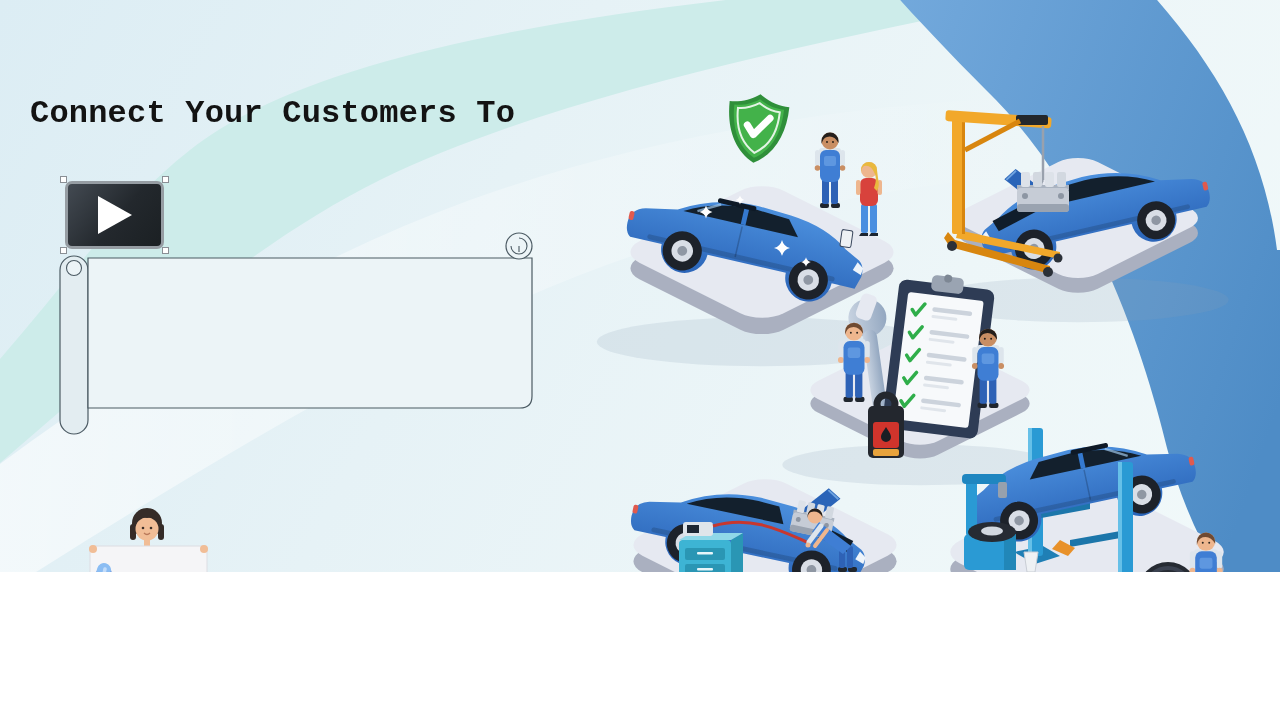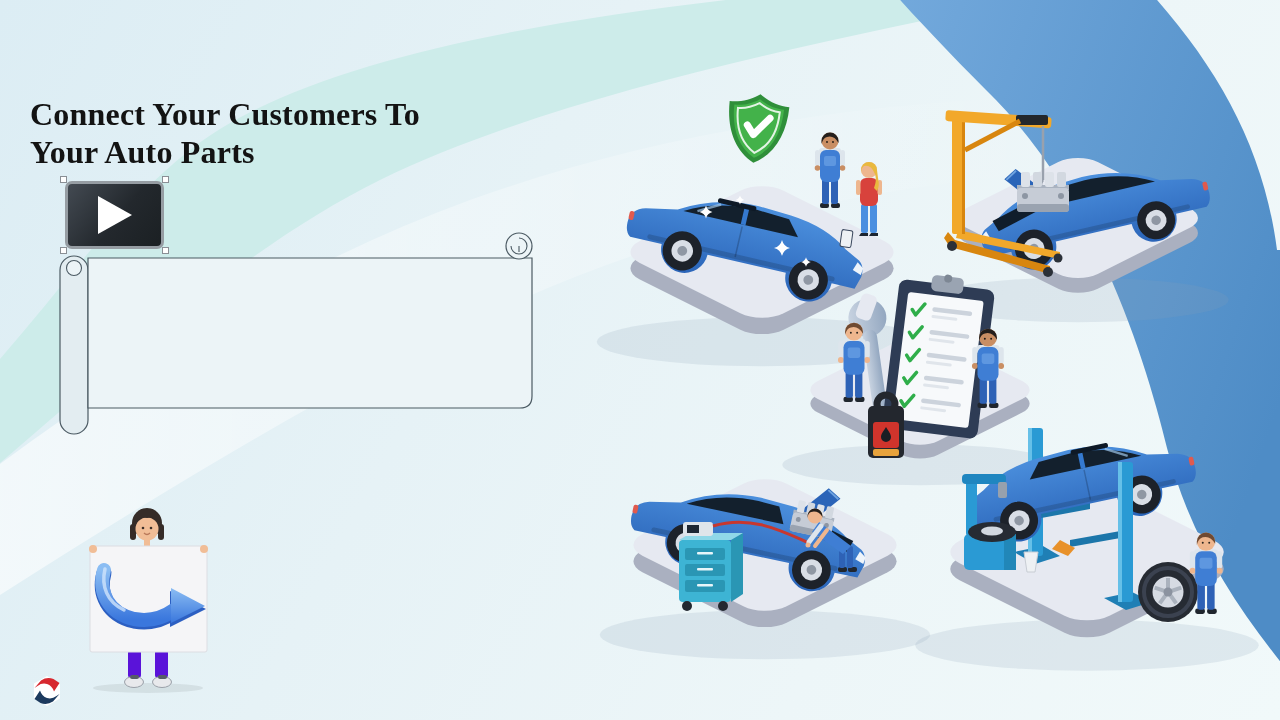--- a/index.html
+++ b/index.html
@@ -1,18 +1,18 @@
 <!DOCTYPE html>
 <html style="--background-top: #dcedf4; --background-bottom: #f1f9fa; --accent-teal: #cdecea; --ribbon-blue: #5f9bd2; --platform-top: #e6e9f1; --platform-side: #aab0c0; --car-blue: #3579cf; --shield-green: #43b24a; --check-green: #2fae4a; --hoist-yellow: #f2a82a; --cart-teal: #3db4d4; --lift-blue: #2a9ad4; --skin: #eeb68e; --overalls-blue: #3f7ed4; --logo-red: #d7282f; --logo-navy: #1c3a5e; --arrow-blue: #3a77dd; --pants-purple: #5a13d9; --title-text: #131313; --body-text: #1d2d38;"><head>
 <meta charset="utf-8">
 <style>
   html,body{margin:0;padding:0;}
-  .slide{position:relative;width:1280px;height:720px;overflow:hidden;
+  .slide{position:relative;width:1280px;height:572px;overflow:hidden;
     background:linear-gradient(118deg,var(--background-top,#dcedf4) 0%,#e6f2f6 38%,#edf6f8 70%,var(--background-bottom,#f1f9fa) 100%);
-    font-family:Liberation Serif, serif;}
+    font-family:Liberation Mono, monospace;}
   .bg-svg{position:absolute;left:0;top:0;width:1280px;height:720px;}
   .title{position:absolute;left:30px;top:95px;font-size:32px;line-height:1.19;font-weight:600;
     color:var(--title-text,#131313);letter-spacing:.2px;}
   .desc{position:absolute;left:99px;top:297px;width:408px;font-size:17.6px;line-height:1.47;
     color:var(--body-text,#1d2d38);}
   .play-wrap{position:absolute;left:65px;top:181px;width:99px;height:68px;}
   .play-btn{position:absolute;left:0;top:0;width:99px;height:68px;box-sizing:border-box;
     border:3px solid #969da3;border-radius:7px;cursor:pointer;padding:0;
     background:linear-gradient(128deg,#434a52 0%,#23282d 55%,#1b2023 100%);
     display:flex;align-items:center;justify-content:center;}
@@ -365,21 +365,20 @@
 
     <g transform="translate(31,675)">
       <path d="M16 1 L29 8.5 L29 23.5 L16 31 L3 23.5 L3 8.5 Z" fill="#ffffff"></path>
       <path d="M3.5 13 L10 5.5 Q16 1.5 22.5 4 L28.5 8 L23 16.5 Q21 10.5 16 9 Q11 7.5 6.5 11 Z" fill="var(--logo-red,#d7282f)"></path>
       <path d="M28.5 19 L22 26.5 Q16 30.5 9.5 28 L3.5 24 L9 15.5 Q11 21.5 16 23 Q21 24.5 25.5 21 Z" fill="var(--logo-navy,#1c3a5e)"></path>
     </g>
   </svg>
 
   <div class="title">
     <div>Connect Your Customers To</div>
-    <div>Your Auto Parts</div>
   </div>
 
   <div class="play-wrap">
     <button class="play-btn">
       <svg width="34" height="38" viewBox="0 0 34 38">
         <polygon points="0,0 34,19 0,38" fill="#ffffff"></polygon>
       </svg>
     </button>
     <span class="handle h-tl"></span>
     <span class="handle h-tr"></span>

